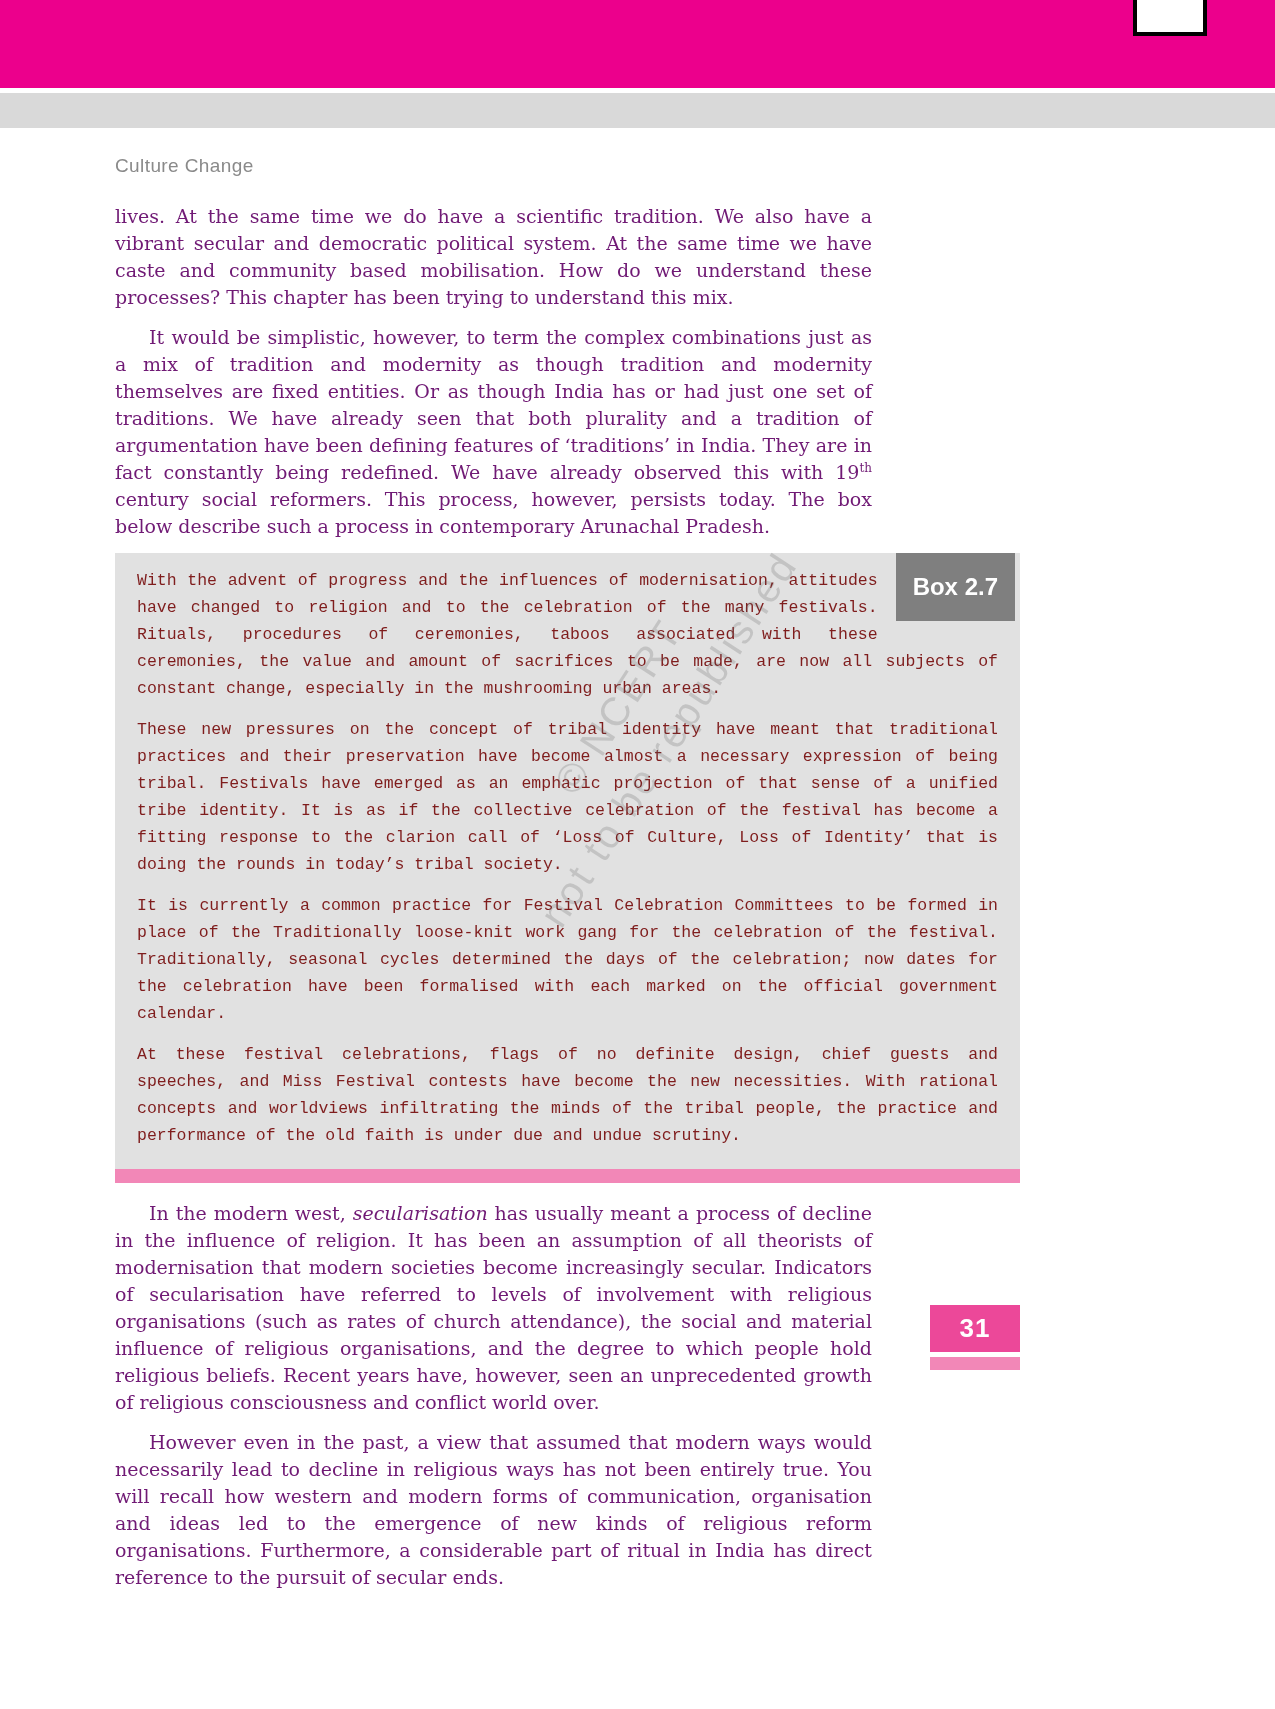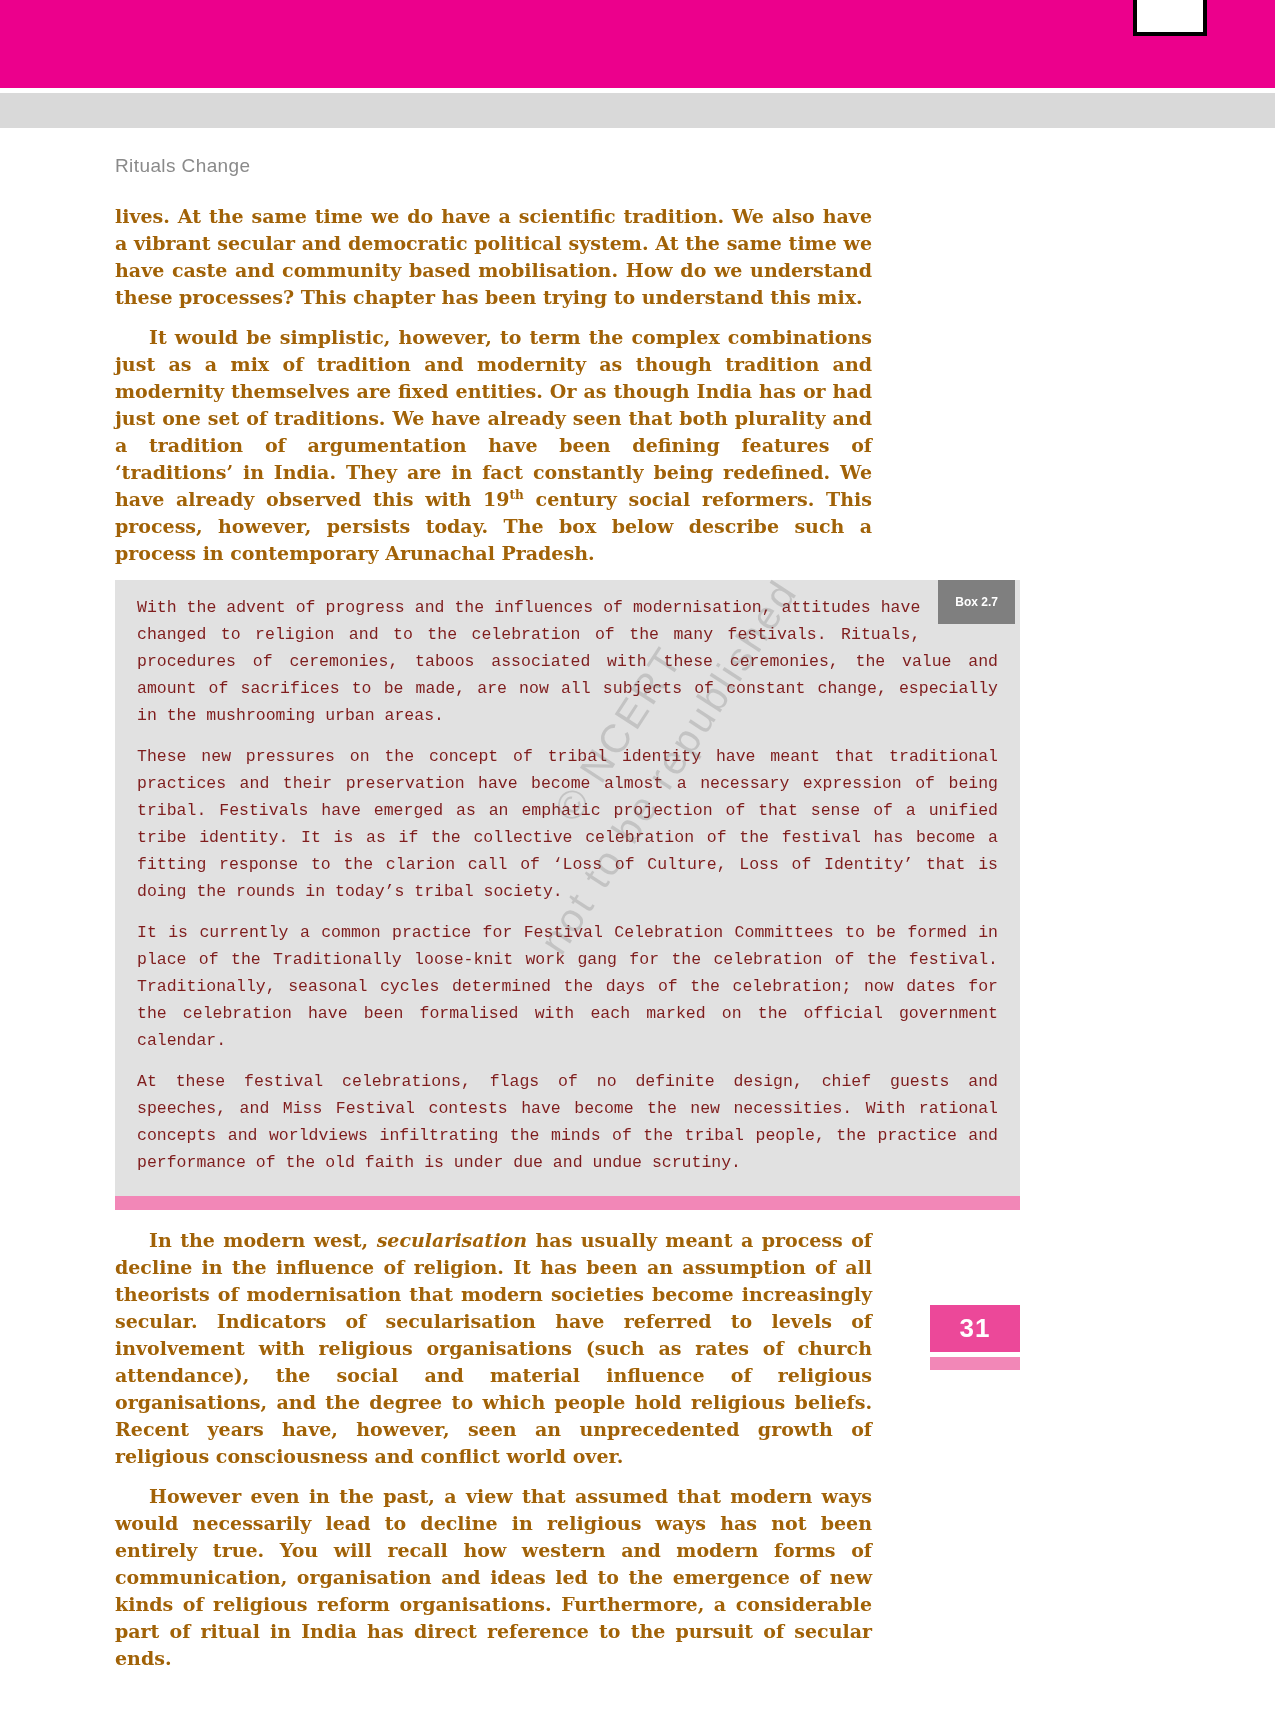--- a/index.html
+++ b/index.html
@@ -43,44 +43,43 @@
     letter-spacing: 0.4px;
     margin: 27px 0 26px 0;
   }
   .body-para {
     width: 757px;
     margin: 0 0 13px 0;
     text-align: justify;
     font-family: "DejaVu Serif", serif;
     font-size: 19px;
     line-height: 27px;
-    color: #a16207;
-    font-weight: bold;
+    color: #701a75;
   }
   .indent { text-indent: 34px; }
   .body-para sup { font-size: 12px; line-height: 0; }
   .body-para em { font-style: italic; }
 
   .box-wrap {
     position: relative;
     box-sizing: border-box;
     width: 905px;
     background: #E1E1E1;
     padding: 14px 22px 6px 22px;
     margin-top: 8px;
   }
   .box-label {
     float: right;
     background: #7F7F7F;
     color: #ffffff;
     font-family: "Liberation Sans", sans-serif;
     font-weight: bold;
-    font-size: 12px;
+    font-size: 24px;
     line-height: 20px;
-    padding: 12px 17px;
+    padding: 24px 17px;
     margin: -14px -17px 8px 18px;
   }
   .box-para {
     font-family: Liberation Mono, monospace;
     font-size: 16.5px;
     line-height: 27px;
     text-align: justify;
     color: #7f1d1d;
     margin: 0 0 14px 0;
   }
@@ -142,21 +141,21 @@
 <body>
 
 <div class="page">
 
   <div class="top-banner"></div>
   <div class="corner-mark"></div>
   <div class="gray-bar"></div>
 
   <div class="content">
 
-    <div class="running-head">Rituals Change</div>
+    <div class="running-head">Culture Change</div>
 
     <p class="body-para">lives. At the same time we do have a scientific tradition. We also have a vibrant secular and democratic political system. At the same time we have caste and community based mobilisation. How do we understand these processes?  This chapter has been trying to understand this mix.</p>
 
     <p class="body-para indent"><span>It would be simplistic, however, to term the complex combinations just as a mix of tradition and modernity as though tradition and modernity themselves are fixed entities. Or as though India has or had just one set of traditions. We have already seen that both plurality and a tradition of argumentation have been defining features of ‘traditions’ in India.  They are in fact constantly being redefined. We have already observed this with 19</span><sup>th</sup><span> century social reformers. This process, however, persists today.  The box below describe such a process in contemporary Arunachal Pradesh.</span></p>
 
     <div class="box-wrap">
       <div class="box-label">Box 2.7</div>
       <p class="box-para">With the advent of progress and the influences of modernisation, attitudes have changed to religion and to the celebration of the many festivals. Rituals, procedures of ceremonies, taboos associated with these ceremonies, the value and amount of sacrifices to be made, are now all subjects of constant change, especially in the mushrooming urban areas.</p>
       <p class="box-para">These new pressures on the concept of tribal identity have meant that traditional practices and their preservation have become almost a necessary expression of being tribal. Festivals have emerged as an emphatic projection of that sense of a unified tribe identity. It is as if the collective celebration of the festival has become a fitting response to the clarion call of ‘Loss of Culture, Loss of Identity’ that is doing the rounds in today’s tribal society.</p>
       <p class="box-para">It is currently a common practice for Festival Celebration Committees to be formed in place of the Traditionally loose-knit work gang for the celebration of the festival. Traditionally, seasonal cycles determined the days of the celebration; now dates for the celebration have been formalised with each marked on the official government calendar.</p>

